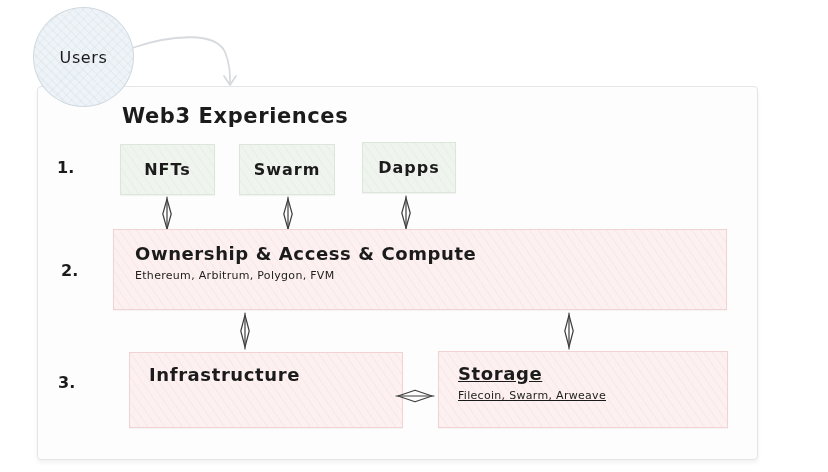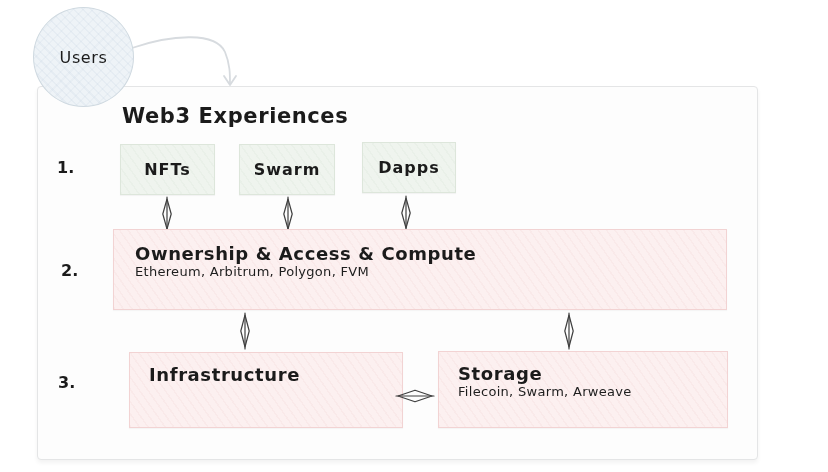--- a/index.html
+++ b/index.html
@@ -105,28 +105,29 @@
     box-shadow: 0 1px 1px rgba(0,0,0,0.03);
     box-sizing: border-box;
     z-index: 4;
   }
   .pink-box .pb-title {
     font-size: 18px;
     font-weight: 600;
     letter-spacing: 0.6px;
   }
   .pink-box .pb-subtitle {
-    font-size: 13px;
+    margin-top: 5px;
+    font-size: 11px;
     font-weight: 500;
     letter-spacing: 0.3px;
     color: #1d1d1d;
   }
   .pink-box.ownership      { left: 113px; top: 229px; width: 614px; height: 81px; padding: 13px 17px 0 21px; }
   .pink-box.infrastructure { left: 129px; top: 352px; width: 274px; height: 76px; padding: 11px 0 0 19px; }
-  .pink-box.storage        { left: 438px; top: 351px; width: 290px; height: 77px; padding: 11px 0 0 19px; }
+  .pink-box.storage        { left: 438px; top: 351px; width: 290px; height: 77px; padding: 11px 0 0 19px; text-decoration: underline; }
 
   
   .v-arrow { position: absolute; z-index: 4; }
   .v-arrow.a1 { left: 160px; top: 196px; }
   .v-arrow.a2 { left: 281px; top: 196px; }
   .v-arrow.a3 { left: 399px; top: 195px; }
   .v-arrow.a4 { left: 238px; top: 312px; }
   .v-arrow.a5 { left: 562px; top: 312px; }
   .h-arrow { position: absolute; left: 395px; top: 387px; z-index: 4; }
 

